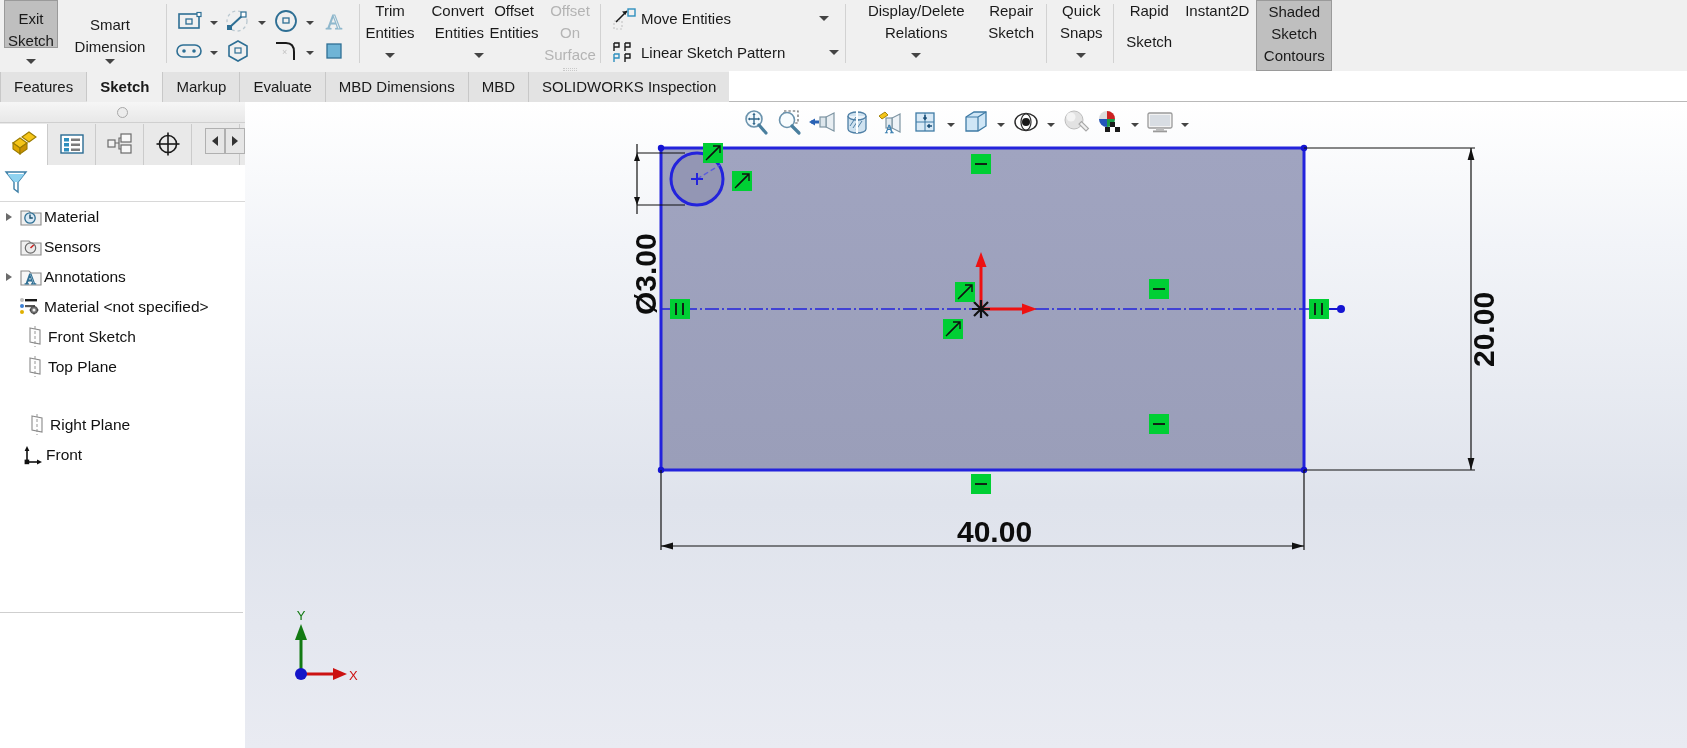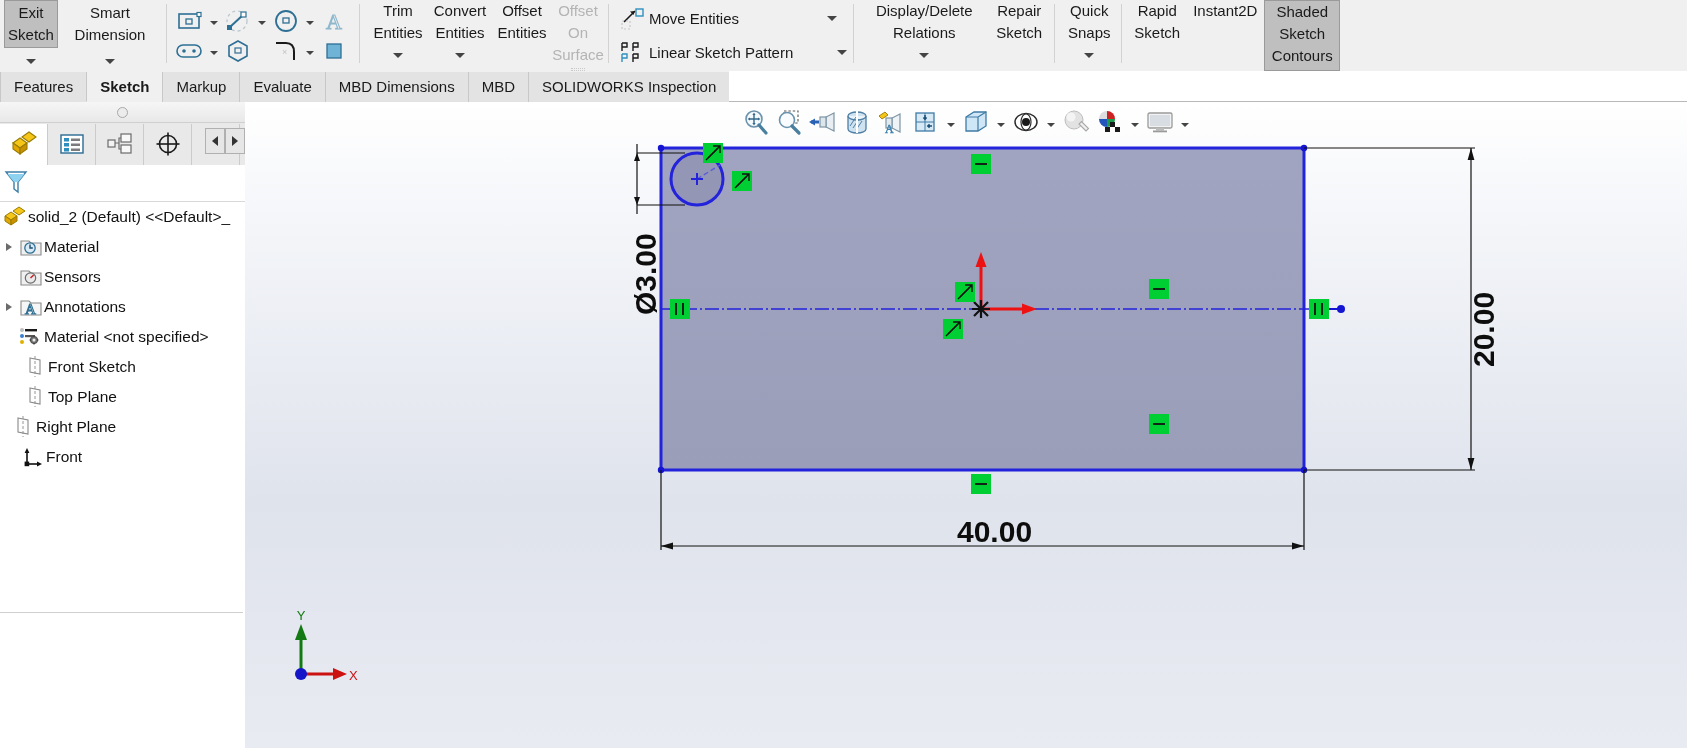--- a/index.html
+++ b/index.html
@@ -18,21 +18,21 @@
   #ribbon{
     position:absolute;left:0;top:0;width:1687px;height:71px;
     background:#f0f0f0;
     display:flex;align-items:stretch;
   }
   .rgroup{display:flex;align-items:stretch;position:relative;}
   .rsep{width:1px;background:#d2d2d2;margin:4px 0 8px 0;}
 
   .bigbtn{
     width:54px;display:flex;flex-direction:column;align-items:center;
-    justify-content:flex-start;padding-top:0px;cursor:default;
+    justify-content:flex-start;padding-top:12px;cursor:default;
     line-height:22px;font-size:15px;text-align:center;
   }
   .bigbtn.sel{background:#bfbfbf;border:1px solid #9a9a9a;box-sizing:border-box;}
   .bigbtn .cap{white-space:nowrap;}
   .caret{
     width:0;height:0;border-left:5px solid transparent;border-right:5px solid transparent;
     border-top:5px solid #444;margin-top:5px;
   }
   .caret.sm{border-left-width:4px;border-right-width:4px;border-top-width:4px;}
 
@@ -230,26 +230,26 @@
         <svg width="22" height="22" viewBox="0 0 22 22">
             <rect x="4" y="4" width="14" height="14" fill="#6fb4d6" stroke="#2e6f94" stroke-width="1.3"></rect>
           </svg>
       </div>
     </div>
   </div>
 
   <div class="rsep" style="margin-left:8px;"></div>
 
   <div class="rgroup">
-    <div class="txtbtn" style="width:60px;padding-top:0;margin-left:8px;">
+    <div class="txtbtn" style="width:60px;padding-top:0;">
       <span>Trim</span>
       <span>Entities</span>
       <span class="caret" style="margin-top:9px;"></span>
     </div>
-    <div class="txtbtn" style="width:64px;">
+    <div class="txtbtn" style="width:64px;align-items:flex-end;">
       <span>Convert</span>
       <span>Entities</span>
       <span class="caret" style="margin-top:9px;"></span>
     </div>
     <div class="txtbtn" style="width:60px;">
       <span>Offset</span>
       <span>Entities</span>
     </div>
     <div class="txtbtn dim" style="width:52px;">
       <span>Offset</span>
@@ -308,21 +308,21 @@
     <div class="txtbtn" style="width:56px;margin-left:6px;">
       <span>Quick</span>
       <span>Snaps</span>
       <span class="caret" style="margin-top:9px;"></span>
     </div>
   </div>
 
   <div class="rsep" style="margin-left:4px;"></div>
 
   <div class="rgroup">
-    <div class="txtbtn" style="width:58px;margin-left:6px;">
+    <div class="txtbtn" style="width:58px;margin-left:6px;gap:9px;">
       <span>Rapid</span>
       <span>Sketch</span>
     </div>
     <div class="txtbtn" style="width:78px;">
       <span>Instant2D</span>
     </div>
     <div class="bigbtn sel" style="width:76px;height:71px;justify-content:flex-start;padding-top:0;">
       <span class="cap">Shaded</span>
       <span class="cap">Sketch</span>
       <span class="cap">Contours</span>
@@ -408,31 +408,20 @@
     <span style="margin-left:3px;">
       <svg width="26" height="28" viewBox="0 0 26 28">
         <path d="M3,4 H23 L15,14 V24 L11,21 V14 Z" fill="#ffffff" stroke="#3c7ea6" stroke-width="1.4"></path>
         <path d="M4.5,6 H21.5 L15,14 H11 Z" fill="#8fd2f0"></path>
       </svg>
     </span>
   </div>
 
   <div id="tree">
 
-    <div class="trow" style="padding-left:2px;">
-      <span class="ticon">
-        <svg width="24" height="24" viewBox="0 0 24 24">
-          <path d="M2,11 l6,-4 l6,4 l-6,4 z" fill="#f5c518" stroke="#9a7b00" stroke-width="1"></path>
-          <path d="M2,11 v5 l6,4 v-5 z" fill="#e0a800" stroke="#9a7b00" stroke-width="1"></path>
-          <path d="M8,15 l6,-4 v5 l-6,4 z" fill="#c99000" stroke="#9a7b00" stroke-width="1"></path>
-          <path d="M10,6 l6,-4 l6,4 l-6,4 z" fill="#f5c518" stroke="#9a7b00" stroke-width="1"></path>
-        </svg>
-      </span>
-      <span class="tlabel">solid_2 (Default) &lt;&lt;Default&gt;_</span>
-    </div>
 
     <div class="trow" style="padding-left:0px;">
       <span class="texp">
           <span class="tri"></span>
         </span>
       <span class="ticon">
         <svg width="24" height="22" viewBox="0 0 24 22">
           <path d="M2,5 h8 l2,2 h10 v12 H2 z" fill="#f0f0f0" stroke="#8a8a8a" stroke-width="1.1"></path>
           <circle cx="11" cy="12" r="5.2" fill="#d9e9f5" stroke="#2e6f94" stroke-width="1.3"></circle>
           <path d="M11,8.5 v3.5 h2.8" fill="none" stroke="#1a4d6b" stroke-width="1.4"></path>
@@ -496,21 +485,21 @@
     <div class="trow" style="padding-left:22px;">
       <span class="ticon">
         <svg width="22" height="24" viewBox="0 0 22 24">
           <path d="M6,3 L16,5 L16,19 L6,17 Z" fill="#fdfdfd" stroke="#8a8a8a" stroke-width="1.1"></path>
           <line x1="11" y1="1" x2="11" y2="22" stroke="#8a8a8a" stroke-width="0.9" stroke-dasharray="3 2"></line>
         </svg>
       </span>
       <span class="tlabel">Top Plane</span>
     </div>
 
-    <div class="trow" style="padding-left:10px;">
+    <div class="trow" style="padding-left:24px;margin-top:28px;">
       <span class="ticon">
         <svg width="22" height="24" viewBox="0 0 22 24">
           <path d="M6,3 L16,5 L16,19 L6,17 Z" fill="#fdfdfd" stroke="#8a8a8a" stroke-width="1.1"></path>
           <line x1="11" y1="1" x2="11" y2="22" stroke="#8a8a8a" stroke-width="0.9" stroke-dasharray="3 2"></line>
         </svg>
       </span>
       <span class="tlabel">Right Plane</span>
     </div>
 
     <div class="trow" style="padding-left:20px;">

